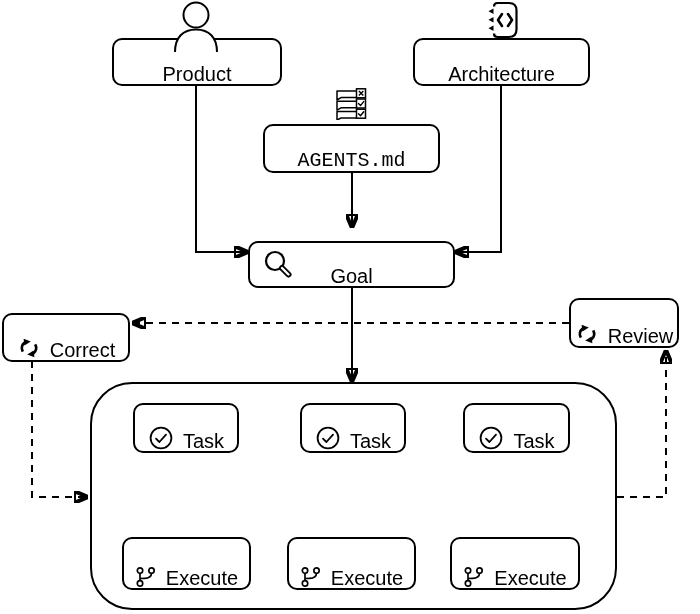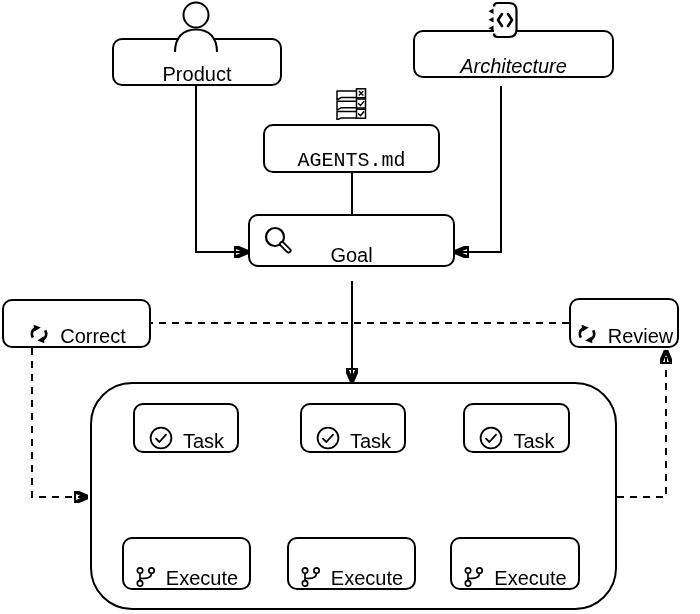--- a/index.html
+++ b/index.html
@@ -18,25 +18,25 @@
   }
   .node svg{flex:0 0 auto;display:block;}
   .container-box{
     position:absolute;z-index:2;box-sizing:border-box;background:#fff;
     border:2px solid #000;border-radius:42px;
   }
   .float-icon{position:absolute;z-index:3;}
   .float-icon svg{display:block;}
   
   .n-product{left:112px;top:38px;width:170px;height:48px;}
-  .n-architecture{left:413px;top:30px;width:201px;height:48px;font-style:italic;}
+  .n-architecture{left:413px;top:38px;width:177px;height:48px;}
   .n-agents{left:263px;top:124px;width:177px;height:49px;font-family:Liberation Mono, monospace;}
-  .n-goal{left:248px;top:214px;width:207px;height:53px;}
+  .n-goal{left:248px;top:241px;width:207px;height:47px;}
   .n-goal .goal-icon-slot{position:absolute;left:12px;top:50%;transform:translateY(-50%);}
-  .n-correct{left:2px;top:299px;width:149px;height:49px;}
+  .n-correct{left:2px;top:313px;width:128px;height:49px;}
   .n-review{left:569px;top:298px;width:110px;height:50px;}
   .big-container{left:90px;top:382px;width:527px;height:228px;}
   .n-task-0{left:133px;top:403px;width:106px;height:50px;}
   .n-task-1{left:300px;top:403px;width:106px;height:50px;}
   .n-task-2{left:463px;top:403px;width:107px;height:50px;}
   .n-exec-0{left:122px;top:537px;width:129px;height:53px;}
   .n-exec-1{left:287px;top:537px;width:129px;height:53px;}
   .n-exec-2{left:450px;top:537px;width:130px;height:53px;}
   .ic-person{left:172px;top:1px;}
   .ic-code{left:485px;top:1px;}

